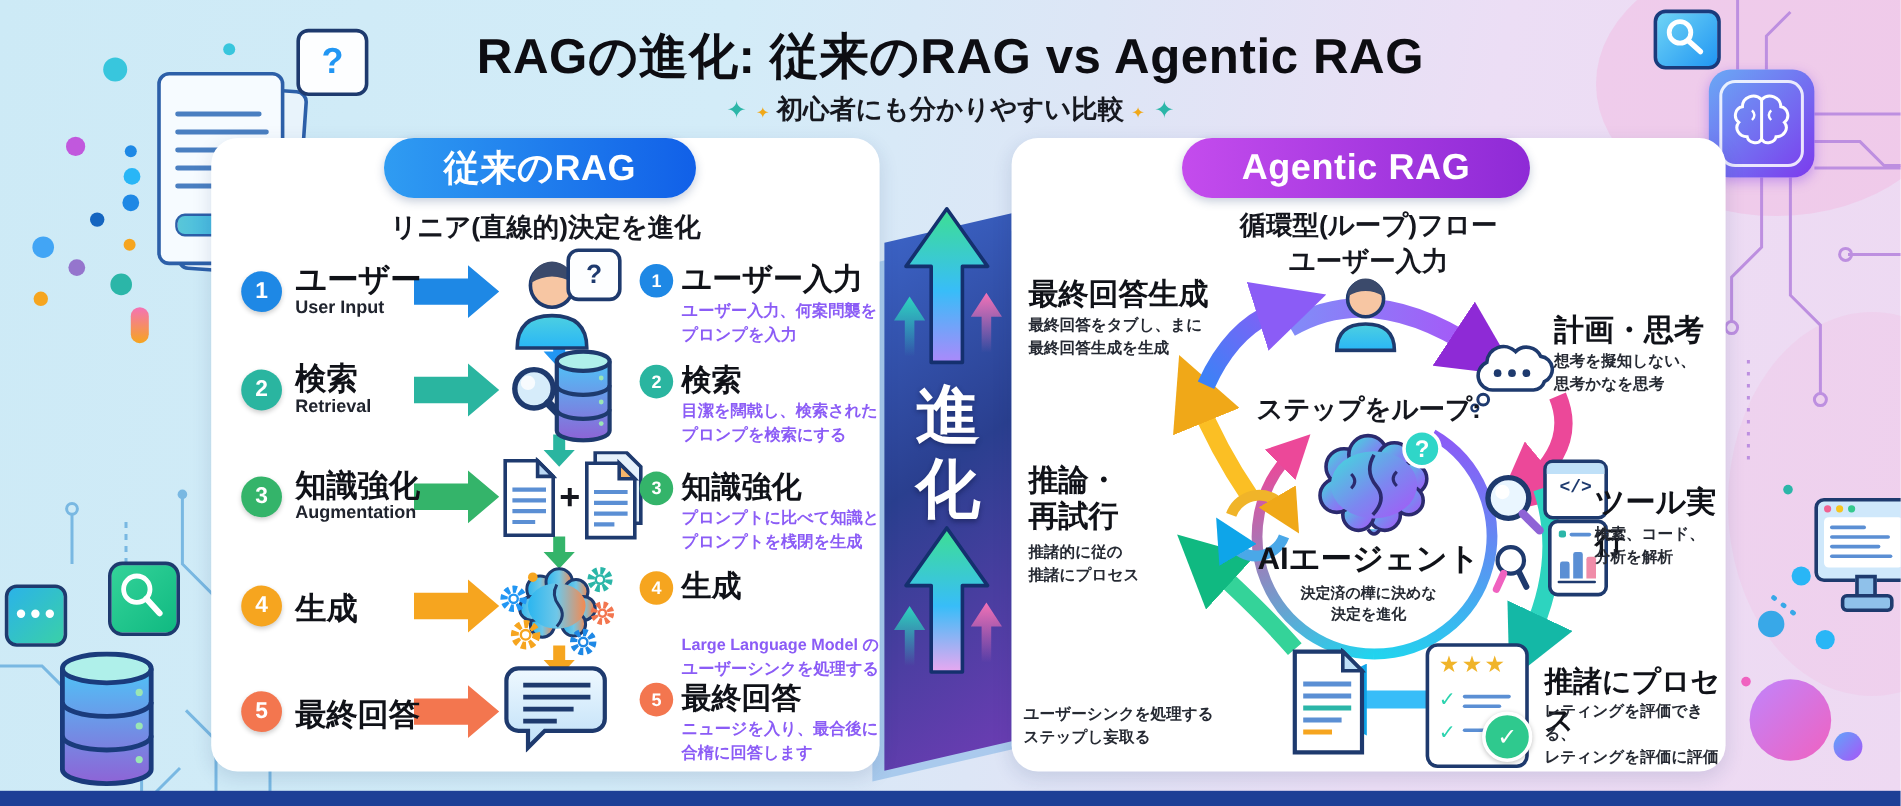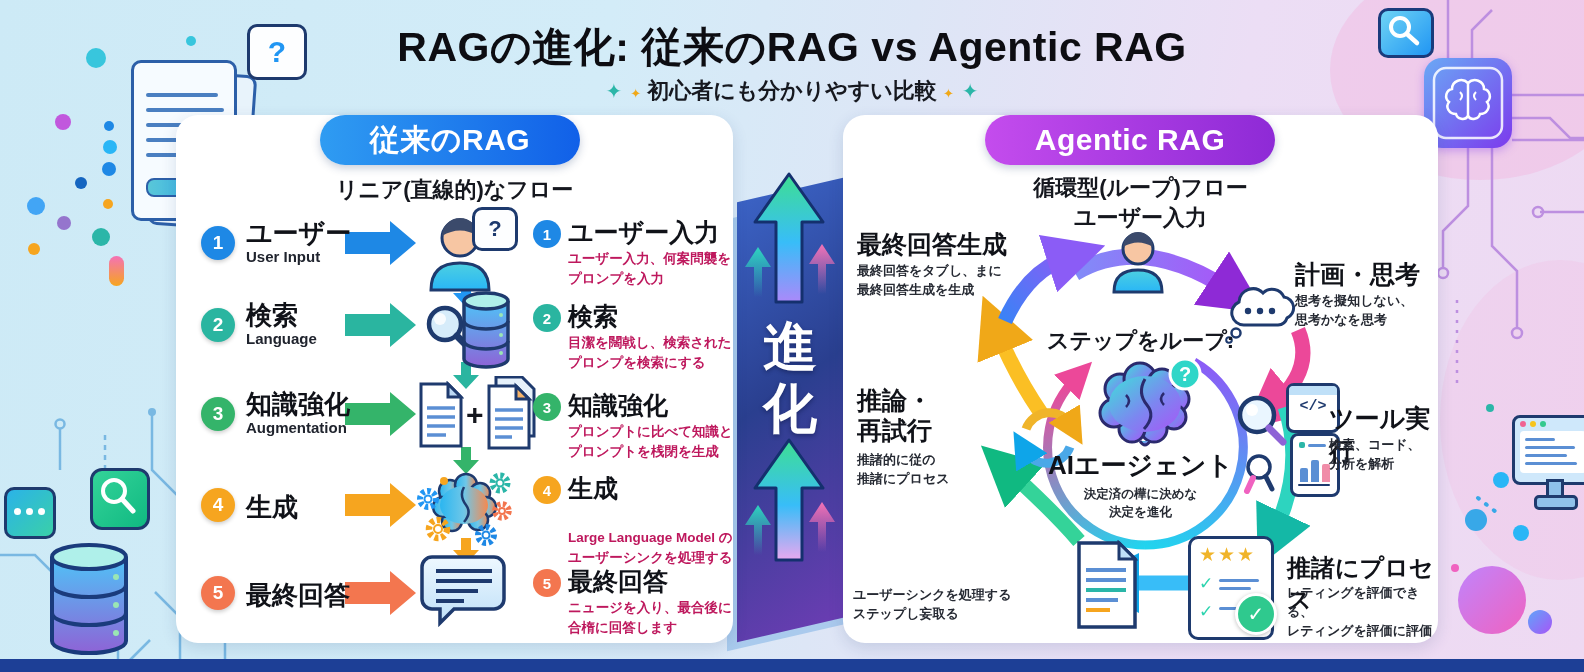--- a/index.html
+++ b/index.html
@@ -30,21 +30,21 @@
   .s-circle{position:absolute;width:34px;height:34px;border-radius:50%;color:#fff;
     font-size:19px;font-weight:800;display:flex;align-items:center;justify-content:center;
     box-shadow:0 2px 4px rgba(0,0,0,.2);}
   .d-circle{position:absolute;width:28px;height:28px;border-radius:50%;color:#fff;
     font-size:15px;font-weight:800;display:flex;align-items:center;justify-content:center;}
   .c1{background:#1e88e5;} .c2{background:#2ab5a0;} .c3{background:#34b46a;}
   .c4{background:#f6a51f;} .c5{background:#f3764f;}
   .step-label{position:absolute;font-size:26px;font-weight:800;color:#101218;text-align:right;}
   .step-sub{position:absolute;font-size:15px;font-weight:700;color:#20242e;}
   .d-title{position:absolute;font-size:25px;font-weight:800;color:#101218;}
-  .d-desc{position:absolute;font-size:13.5px;font-weight:700;color:#be185d;line-height:1.45;}
+  .d-desc{position:absolute;font-size:13.5px;font-weight:700;color:#8b5cf6;line-height:1.45;}
   .pre{white-space:pre-line;}
   
   .evo-skew{position:absolute;transform:skewY(-13deg);}
   .evo-char{font-size:54px;font-weight:800;color:#fff;line-height:62px;text-align:center;
     text-shadow:0 2px 4px rgba(10,20,60,.45);}
   
   .n-title{position:absolute;font-size:25px;font-weight:800;color:#101218;}
   .n-desc{position:absolute;font-size:13px;font-weight:700;color:#262a33;line-height:1.45;}
   .center-caption{position:absolute;left:0;width:100%;text-align:center;
     font-size:22px;font-weight:800;color:#15171e;}
@@ -267,21 +267,21 @@
       <polygon points="99,342 112,362 103,362 103,392 95,392 95,362 86,362" fill="url(#gsmP)"></polygon>
     </svg>
     <div class="abs" style="left:20px;top:155px;width:94px;">
       <div class="evo-char">進</div>
       <div class="evo-char">化</div>
     </div>
   </div>
 
   <section class="card" id="left-card">
     <div class="pill blue">従来のRAG</div>
-    <div class="flowtype" style="top:60px;">リニア(直線的)なフロー</div>
+    <div class="flowtype" style="top:60px;">リニア(直線的)決定を進化</div>
 
     <svg class="abs" style="left:0;top:0;" width="557" height="528" viewBox="0 0 557 528">
       <g stroke="none">
         <polygon points="169,117 214,117 214,106 240,128 214,150 214,139 169,139" fill="#1e88e5"></polygon>
         <polygon points="169,199 214,199 214,188 240,210 214,232 214,221 169,221" fill="#2ab5a0"></polygon>
         <polygon points="169,288 214,288 214,277 240,299 214,321 214,310 169,310" fill="#34b46a"></polygon>
         <polygon points="169,379 214,379 214,368 240,390 214,412 214,401 169,401" fill="#f6a51f"></polygon>
         <polygon points="169,467 214,467 214,456 240,478 214,500 214,489 169,489" fill="#f3764f"></polygon>
         <polygon points="285,165 295,165 295,178 303,178 290,192 277,178 285,178" fill="#2196f3"></polygon>
         <polygon points="285,247 295,247 295,260 303,260 290,274 277,260 285,260" fill="#2ab5a0"></polygon>
@@ -289,21 +289,21 @@
         <polygon points="285,423 295,423 295,435 303,435 290,449 277,435 285,435" fill="#f6a51f"></polygon>
       </g>
     </svg>
 
     <div class="s-circle c1" style="left:25px;top:111px;">1</div>
     <div class="step-label" style="left:70px;top:101px;">ユーザー</div>
     <div class="step-sub" style="left:70px;top:133px;">User Input</div>
 
     <div class="s-circle c2" style="left:25px;top:193px;">2</div>
     <div class="step-label" style="left:70px;top:183px;">検索</div>
-    <div class="step-sub" style="left:70px;top:215px;">Language</div>
+    <div class="step-sub" style="left:70px;top:215px;">Retrieval</div>
 
     <div class="s-circle c3" style="left:25px;top:282px;">3</div>
     <div class="step-label" style="left:70px;top:272px;">知識強化</div>
     <div class="step-sub" style="left:70px;top:304px;">Augmentation</div>
 
     <div class="s-circle c4" style="left:25px;top:373px;">4</div>
     <div class="step-label" style="left:70px;top:375px;">生成</div>
 
     <div class="s-circle c5" style="left:25px;top:461px;">5</div>
     <div class="step-label" style="left:70px;top:463px;">最終回答</div>

